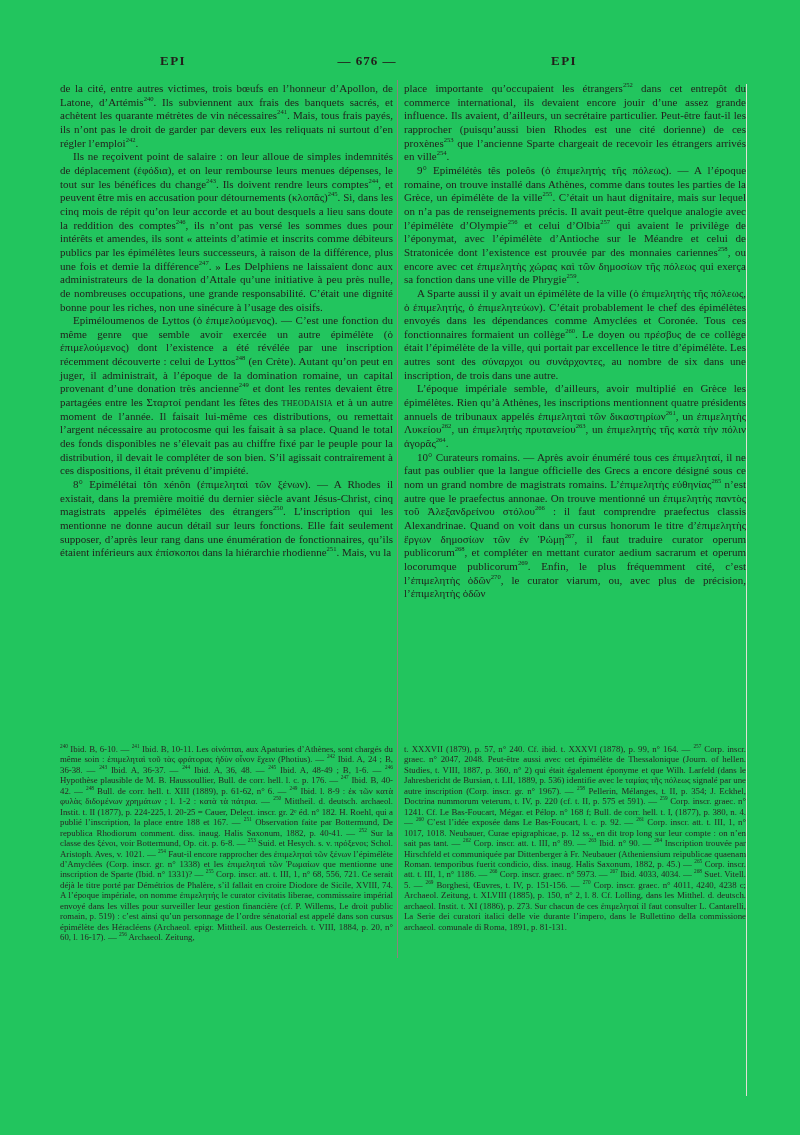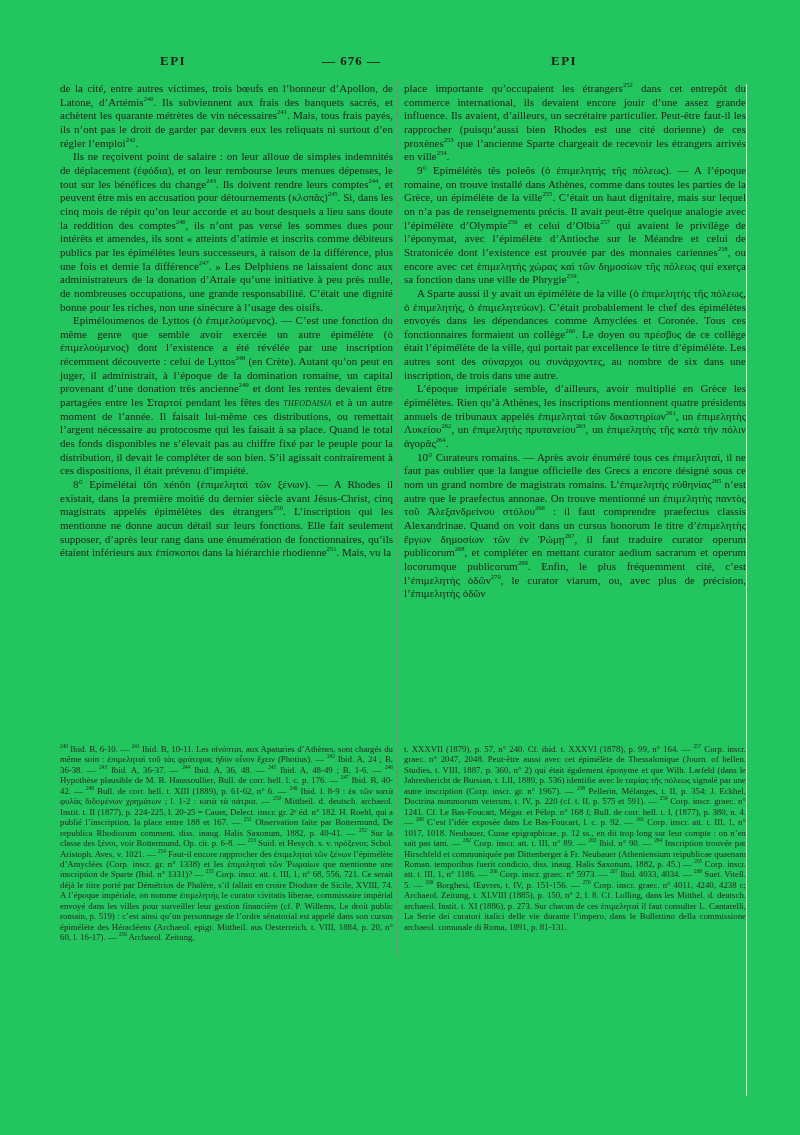--- a/index.html
+++ b/index.html
@@ -1,27 +1,27 @@
 <!DOCTYPE html>
 <html lang="fr"><head>
 <meta charset="utf-8">
 <style>
   html,body{margin:0;padding:0;}
   body{background:#fbfaf6;font-family:"Liberation Serif","DejaVu Serif",serif;}
   .page{position:relative;width:800px;height:1135px;background:#22c55e;color:#221f1b;overflow:hidden;}
   .runhead{position:absolute;top:53px;font-size:13px;font-weight:bold;letter-spacing:1.5px;color:#221f1b;}
-  .pagenum{position:absolute;top:53px;left:322px;width:90px;text-align:left;font-size:13px;font-weight:bold;letter-spacing:1px;}
+  .pagenum{position:absolute;top:53px;left:322px;width:90px;text-align:center;font-size:13px;font-weight:bold;letter-spacing:1px;}
   .col{position:absolute;text-align:justify;font-size:11px;line-height:13.65px;}
   .col p{margin:0;padding:0;}
   .col p.ind{text-indent:13px;}
   .footblock{position:absolute;text-align:justify;font-size:8.8px;line-height:10.45px;color:#2a2722;}
   .divider{position:absolute;left:397px;top:80px;width:1px;height:878px;background:#8a867c;}
   .edge{position:absolute;left:746px;top:84px;width:1px;height:1012px;background:#e2dfd6;}
   .it{}
-  .sc{font-variant:small-caps;letter-spacing:.3px;font-style:italic;}
+  .sc{font-variant:small-caps;letter-spacing:.3px;}
   sup{font-size:60%;line-height:0;vertical-align:super;letter-spacing:0;}
 </style>
 </head>
 <body>
 
 <div class="page">
 
   <div class="runhead" style="left:160px;">EPI</div>
   <div class="pagenum">— 676 —</div>
   <div class="runhead" style="left:551px;">EPI</div>

